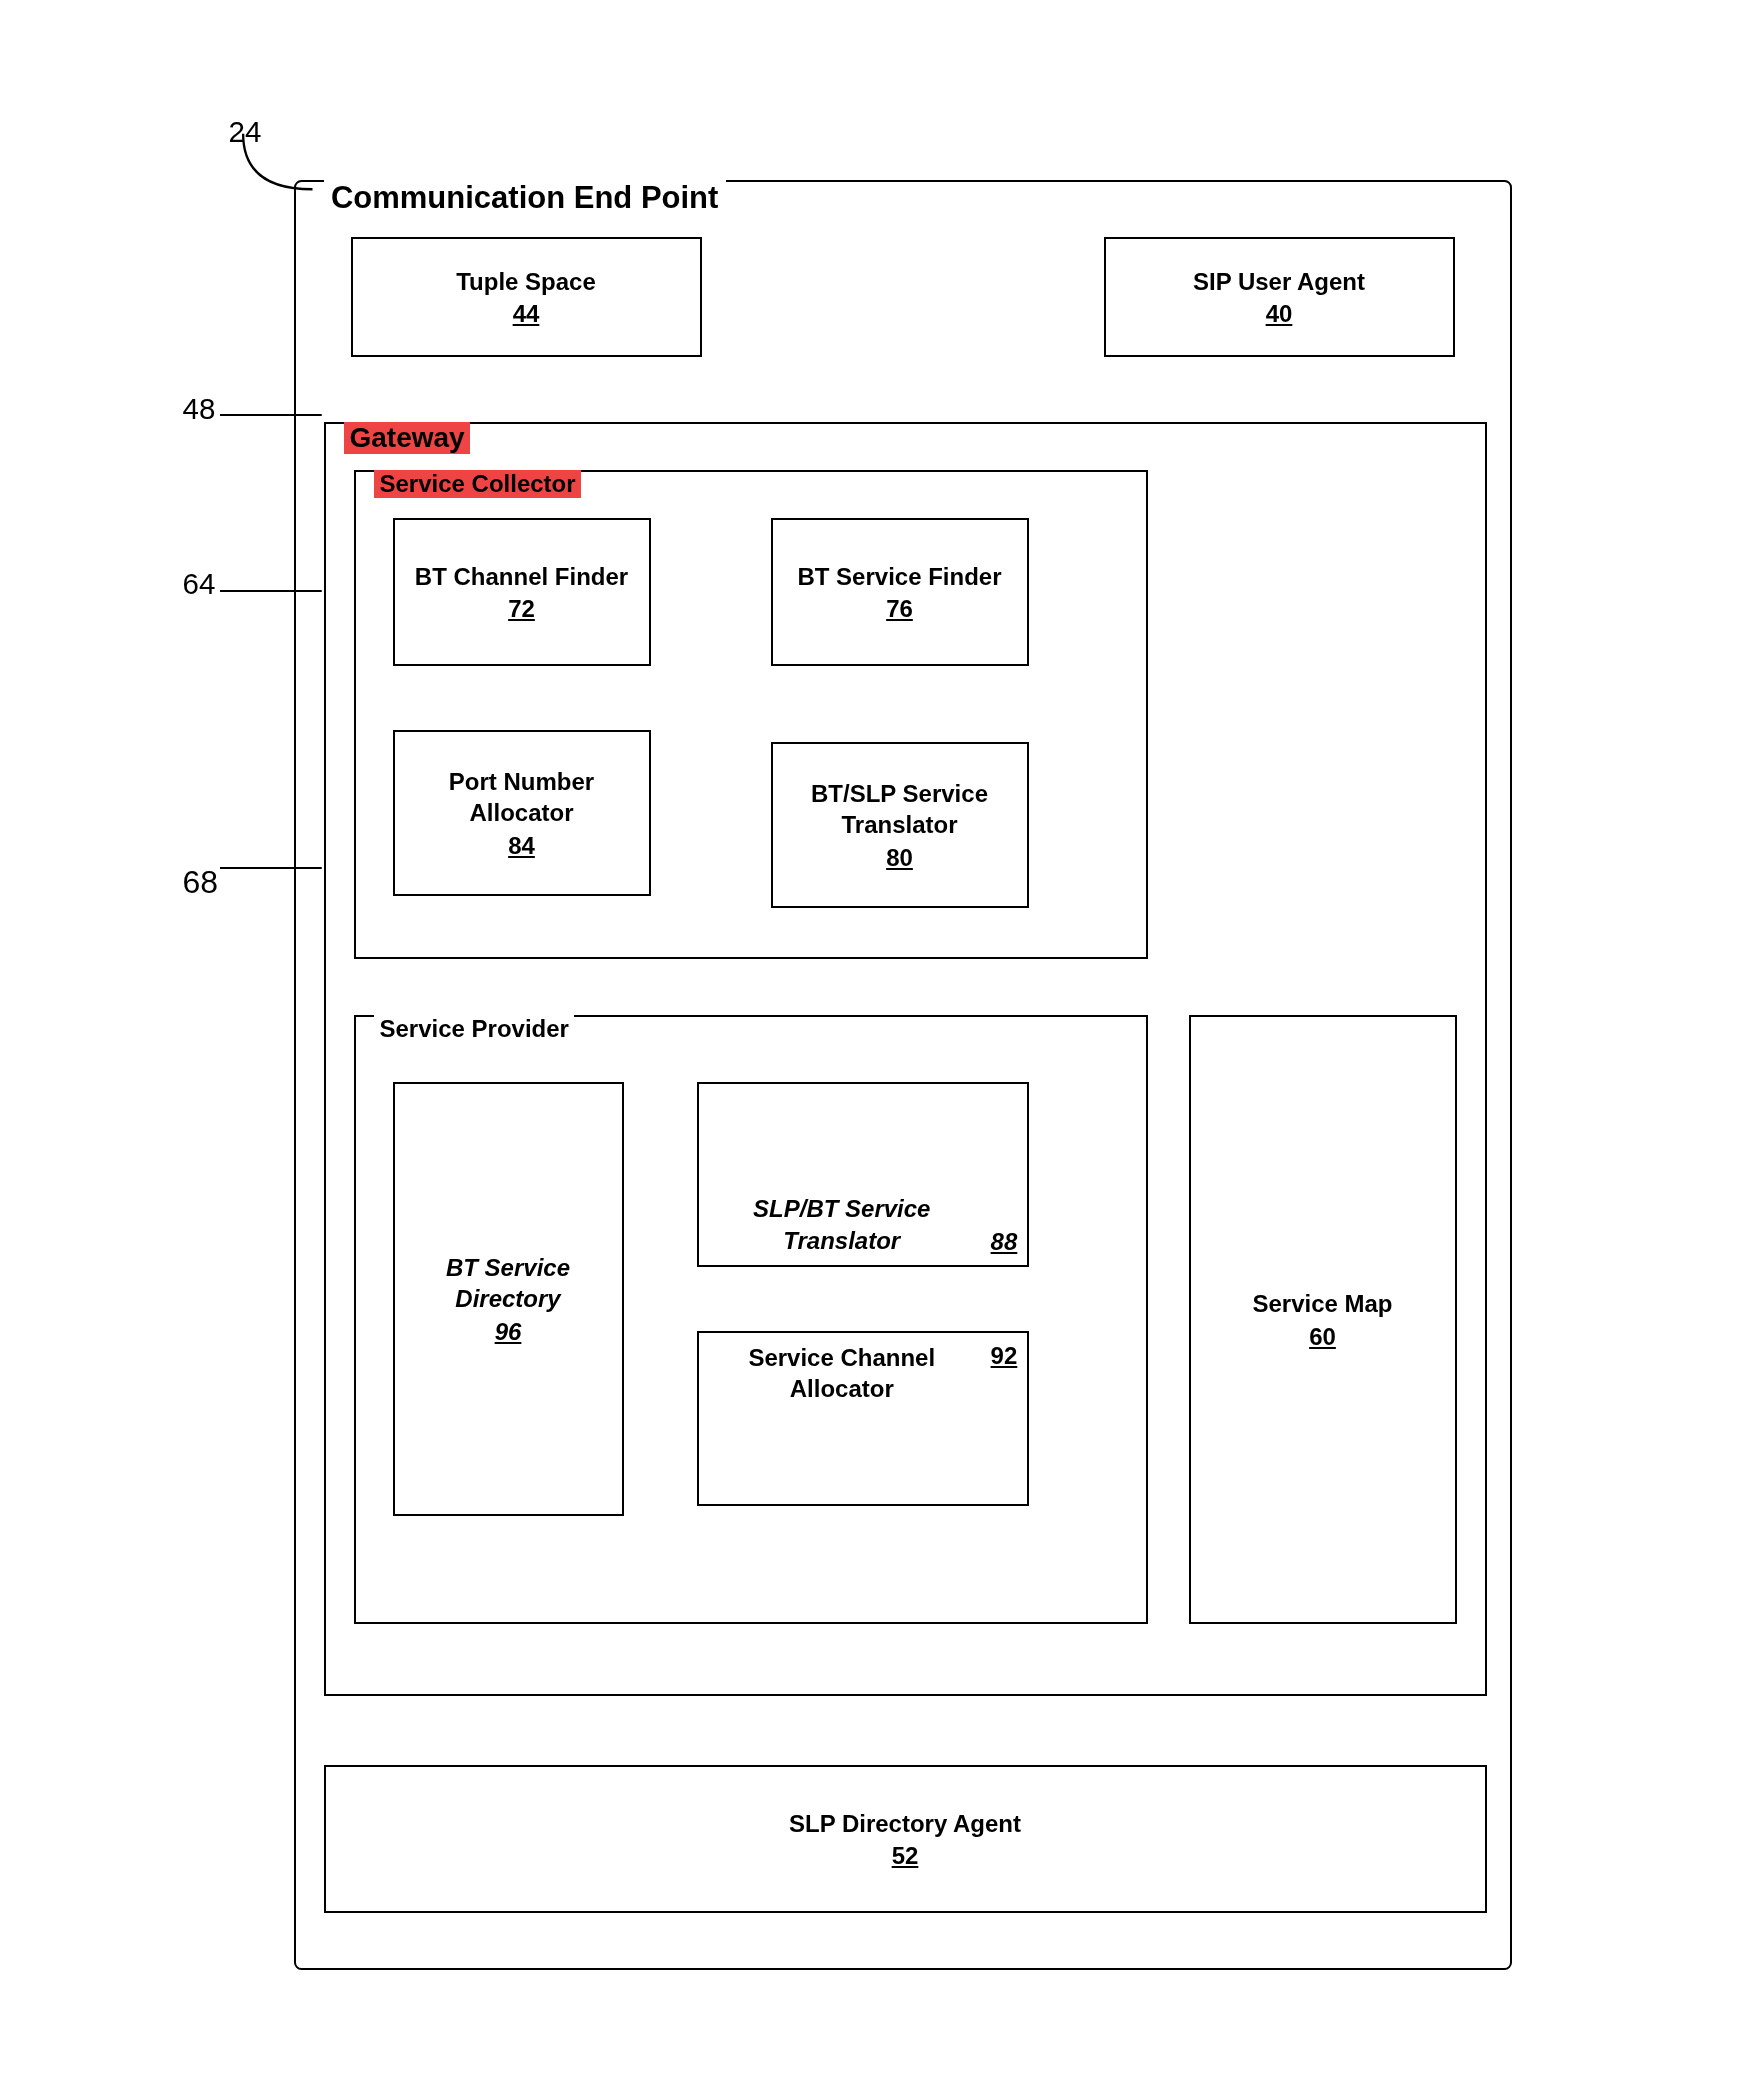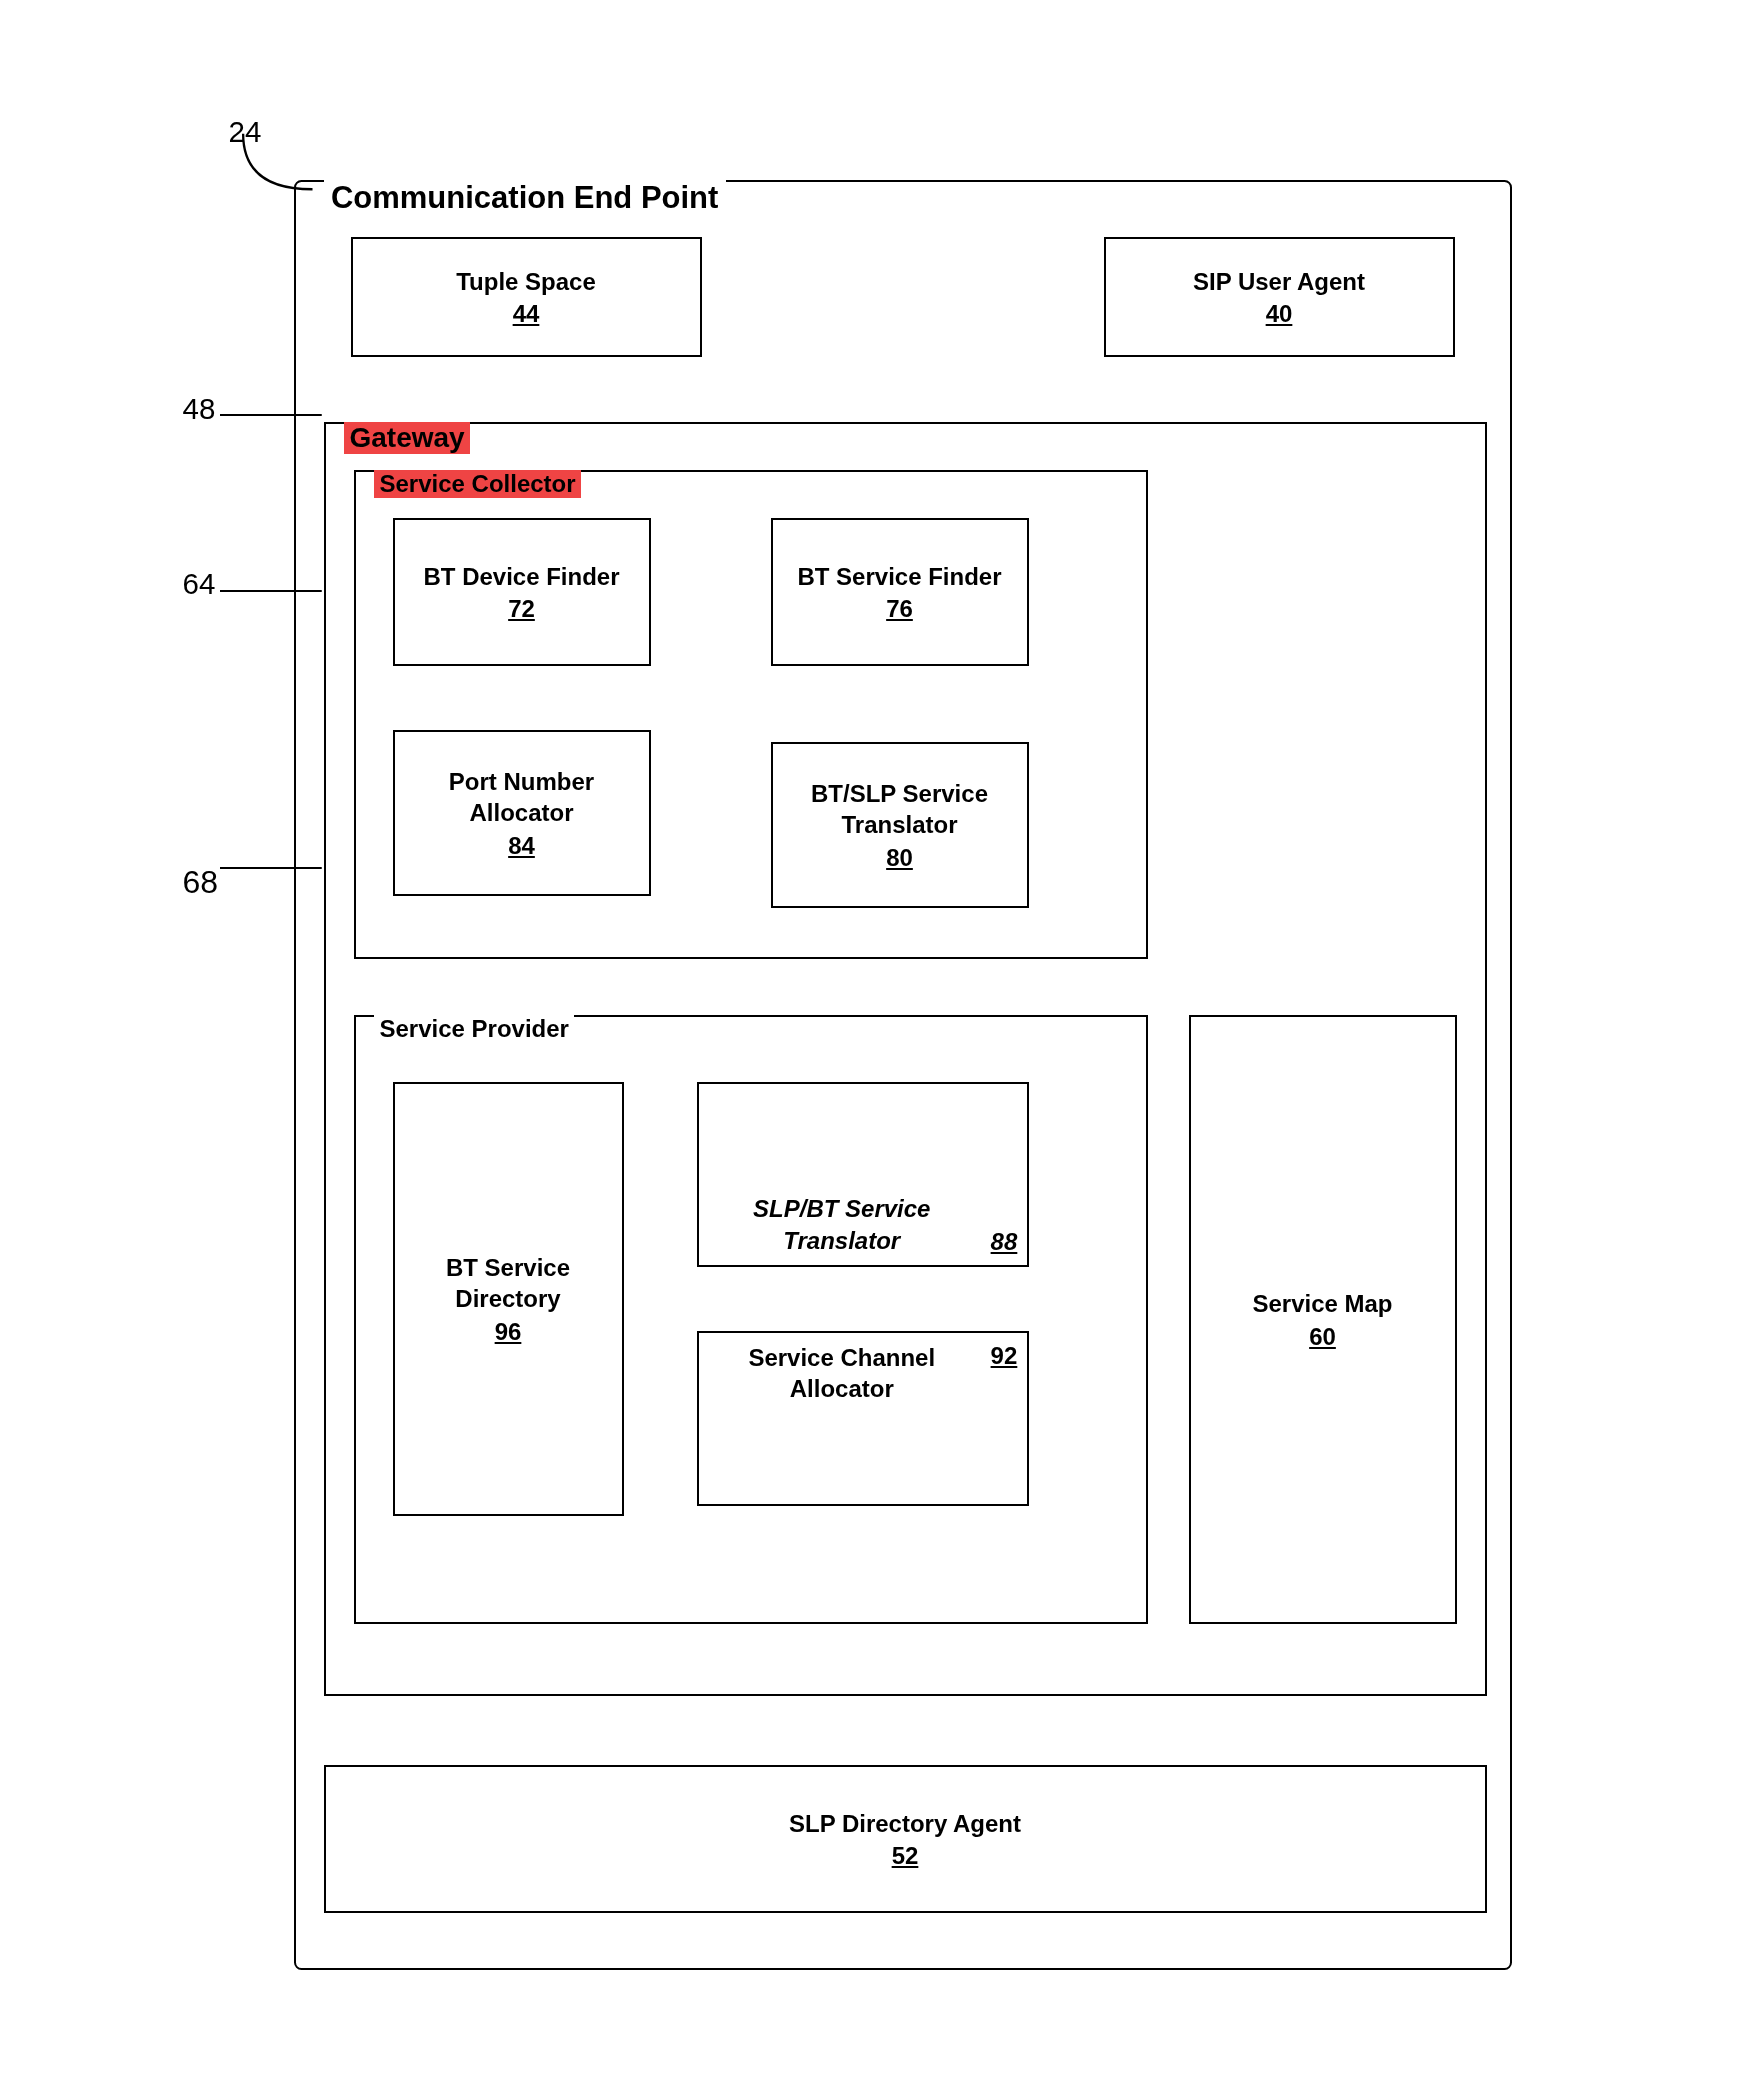--- a/index.html
+++ b/index.html
@@ -238,20 +238,21 @@
       top: 65px;
       left: 37px;
       width: 231px;
       height: 434px;
       border: 2.8px solid #000;
       display: flex;
       flex-direction: column;
       align-items: center;
       justify-content: center;
       text-align: center;
+      font-style: italic;
     }
 
     
     .slpbt-service-translator {
       position: absolute;
       top: 65px;
       left: 341px;
       width: 332px;
       height: 185px;
       border: 2.8px solid #000;
@@ -353,21 +354,21 @@
         <div class="box-num">40</div>
       </div>
 
       <div class="gateway">
         <div class="gateway-label">Gateway</div>
 
         <div class="service-collector">
           <div class="service-collector-label">Service Collector</div>
 
           <div class="bt-device-finder">
-            <div class="box-title">BT Device Finder</div>
+            <div class="box-title">BT Channel Finder</div>
             <div class="box-num">72</div>
           </div>
 
           <div class="bt-service-finder">
             <div class="box-title">BT Service Finder</div>
             <div class="box-num">76</div>
           </div>
 
           <div class="port-number-allocator">
             <div class="box-title">Port Number Allocator</div>

